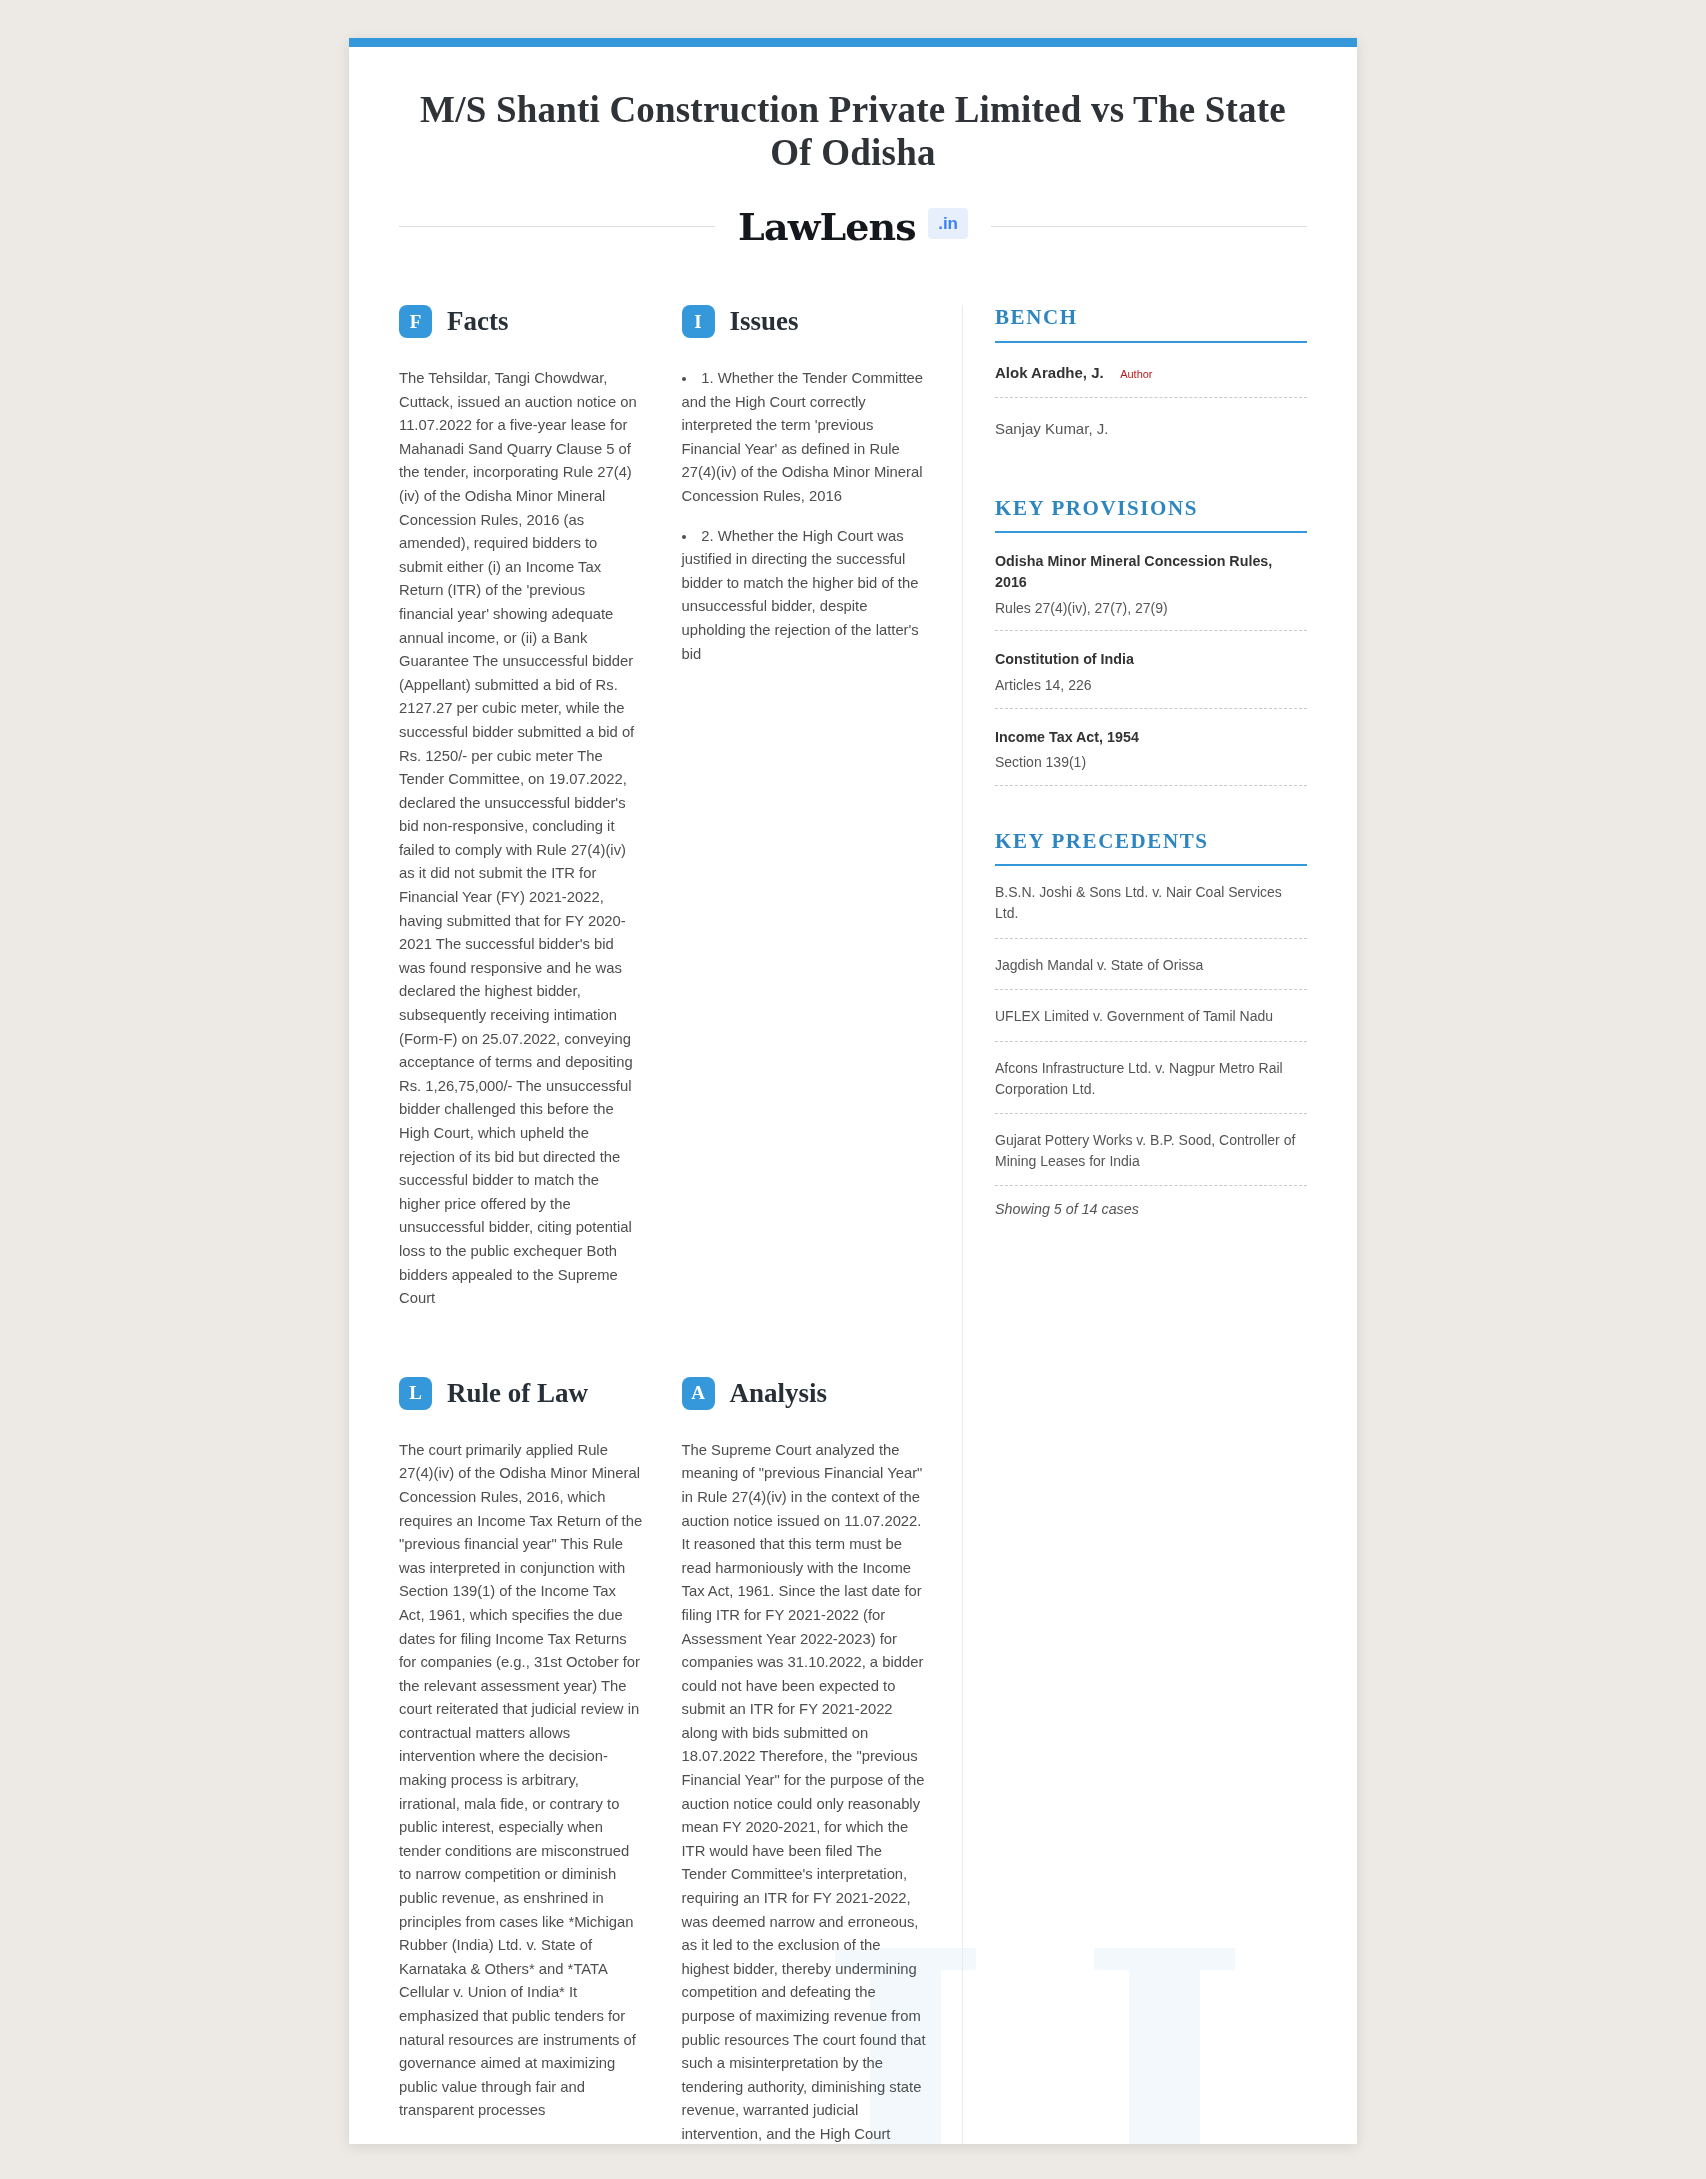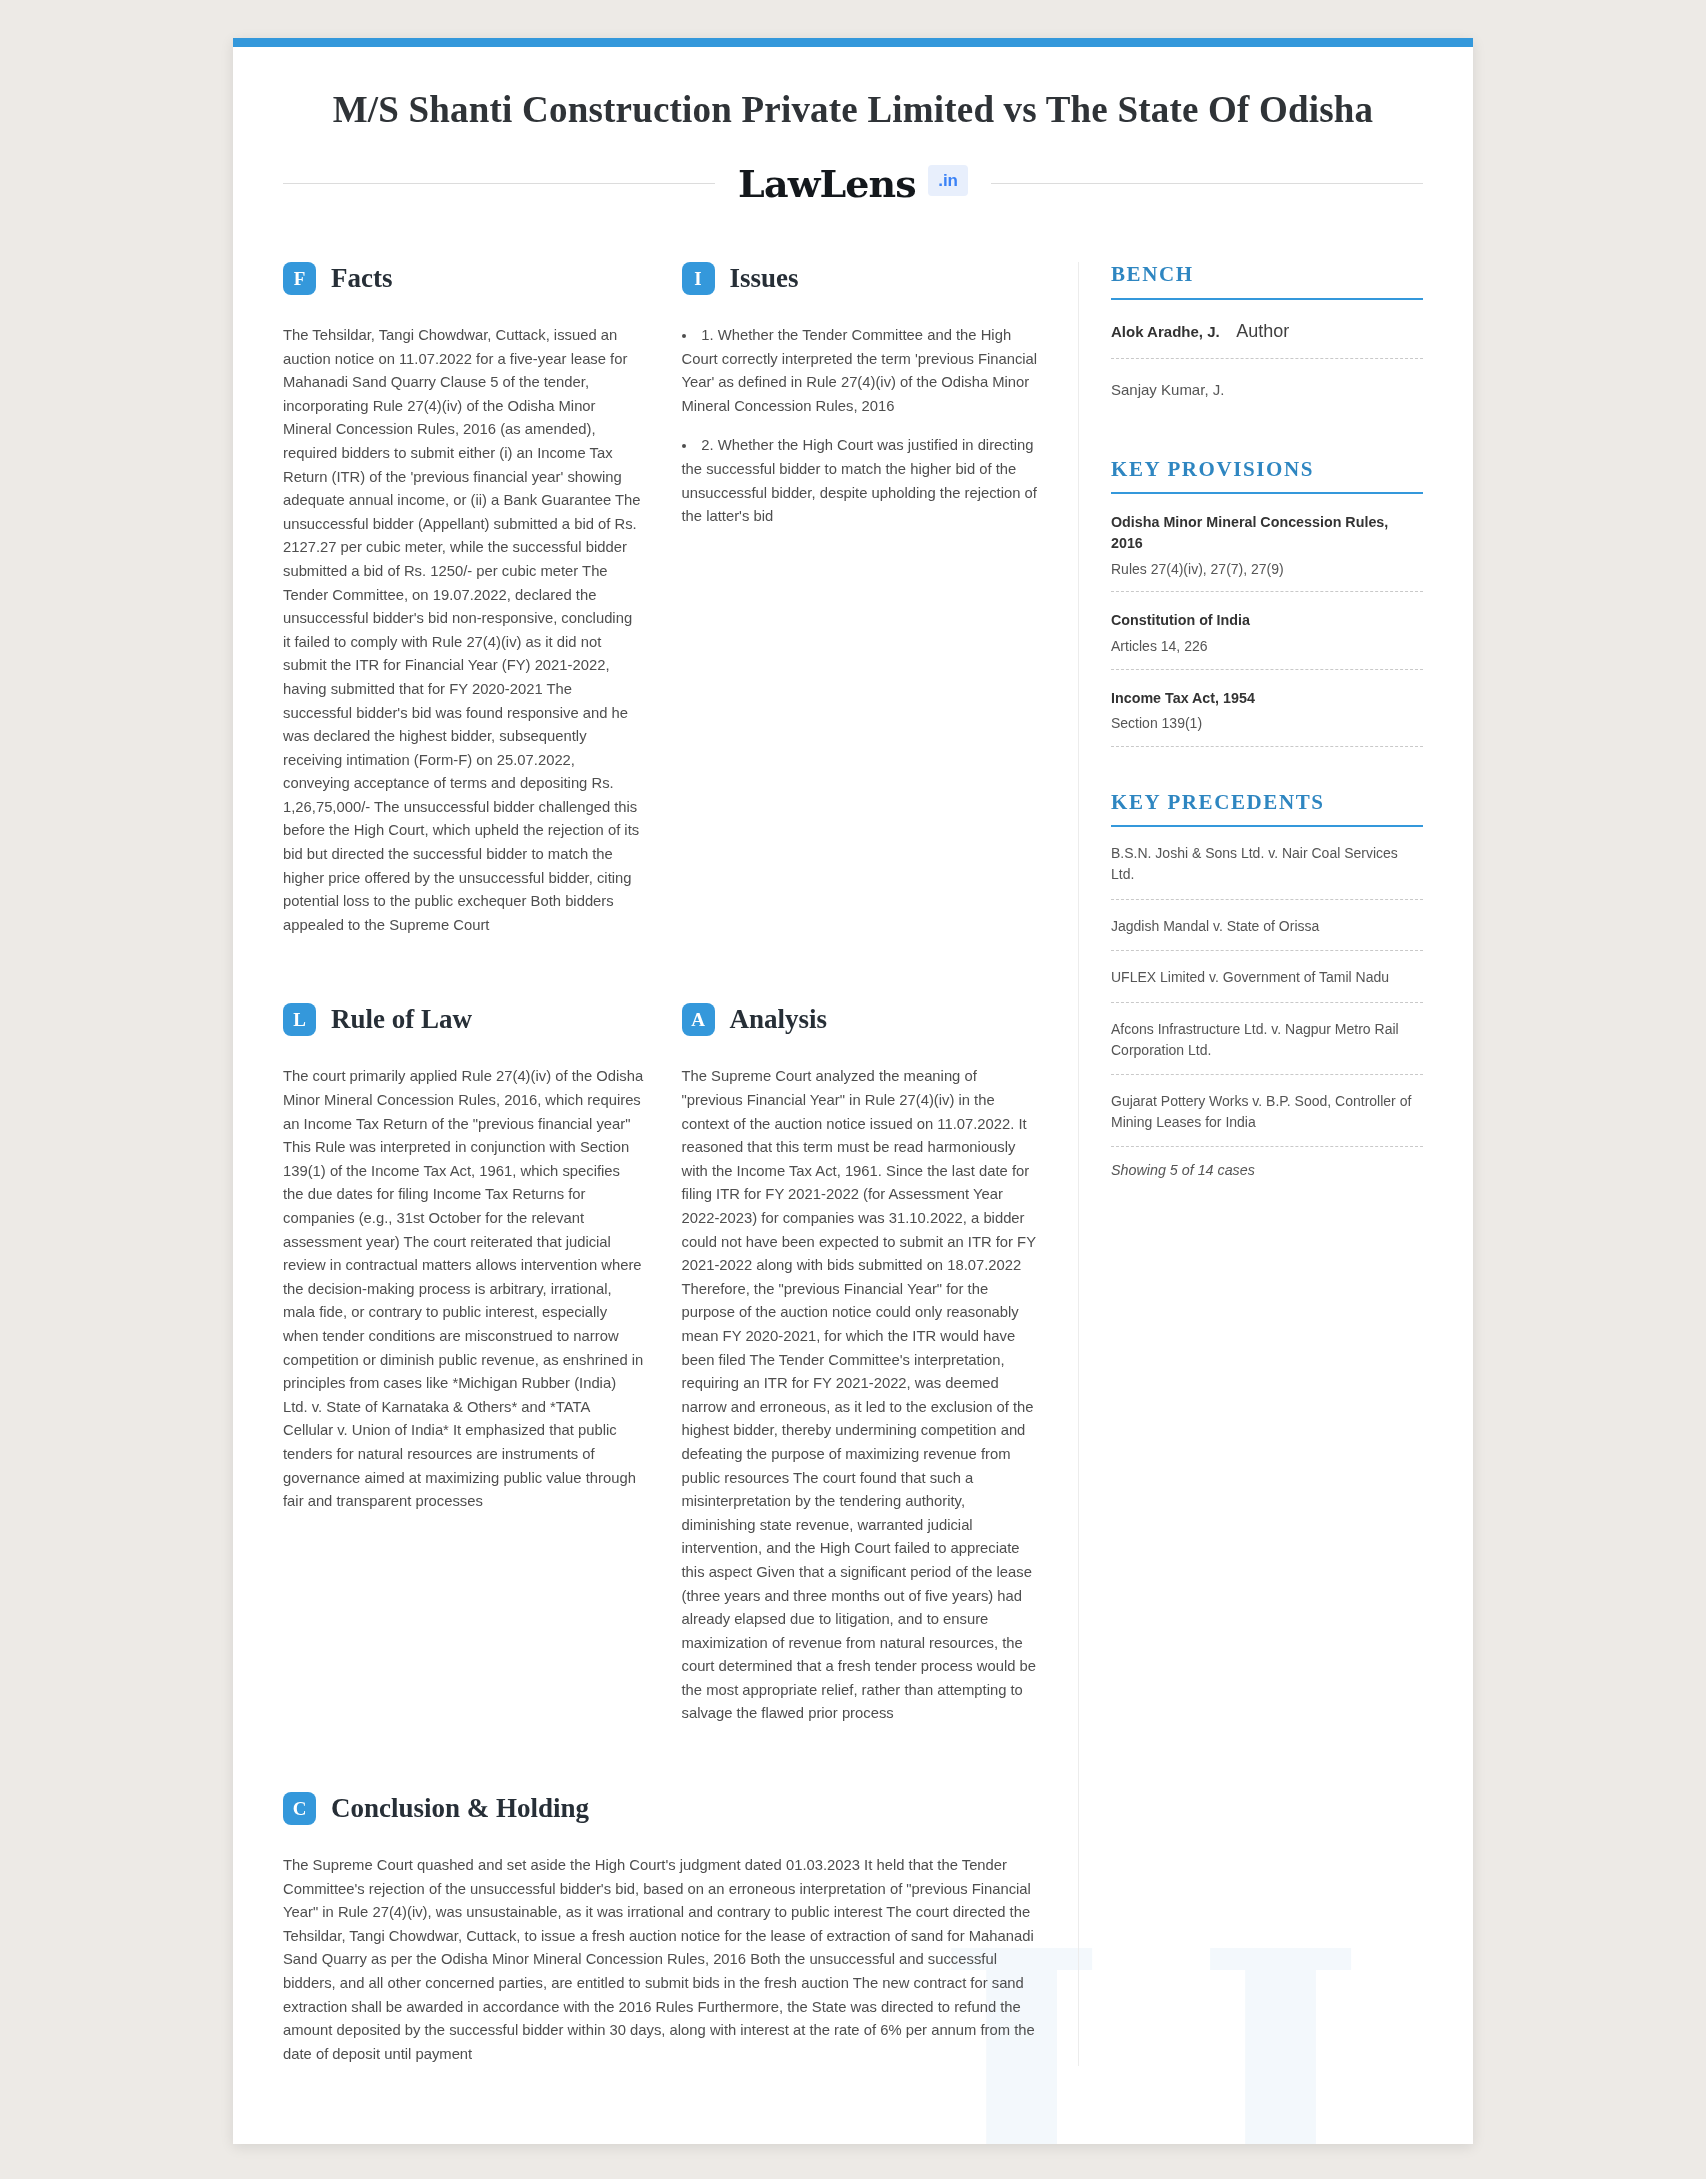--- a/index.html
+++ b/index.html
@@ -5,21 +5,21 @@
   * { box-sizing: border-box; }
   html,body { margin:0; padding:0; }
   body {
     width:1706px; height:2180px;
     background:#edeae6;
     font-family:"Liberation Sans", sans-serif;
     overflow:hidden;
   }
   .card {
     position:relative;
-    width:1240px; height:2106px;
+    width:1008px; height:2106px;
     margin:38px auto 12px;
     background:#ffffff;
     box-shadow:0 2.7px 12.5px rgba(0,0,0,0.10);
     overflow:hidden;
   }
   .top-bar { height:9px; background:#3498db; }
 
   
   .header { text-align:center; position:relative; z-index:1; }
   .header h1 {
@@ -81,21 +81,21 @@
   .side-block { margin-bottom:43px; }
   .side-heading {
     margin:0; font-family:"Liberation Serif", serif;
     font-size:21px; font-weight:bold; letter-spacing:1.6px;
     color:#2e86c1; padding-bottom:10.7px; border-bottom:2.7px solid #3498db;
   }
   .judge-row { padding:21.5px 0 16px; }
   .judge-row.dashed { border-bottom:0.9px dashed #c9c9c9; }
   .judge-name { font-size:15px; color:#555; }
   .judge-name.bold { font-weight:bold; color:#333; }
-  .author-badge { margin-left:12.5px; font-size:18px; color:#404040; }
+  .author-badge { margin-left:12.5px; font-size:11px; color:#b91c1c; }
 
   .prov-item { padding:18px 0 14.3px; border-bottom:0.9px dashed #c9c9c9; }
   .prov-name { font-size:14.3px; font-weight:bold; color:#333; line-height:1.45; }
   .prov-detail { margin-top:7.2px; font-size:14px; color:#555; }
 
   .case-item {
     padding:16px 0 13.4px; border-bottom:0.9px dashed #c9c9c9;
     font-size:14px; color:#555; line-height:1.5;
   }
   .showing { margin-top:14.3px; font-style:italic; font-size:14.3px; color:#555; }

